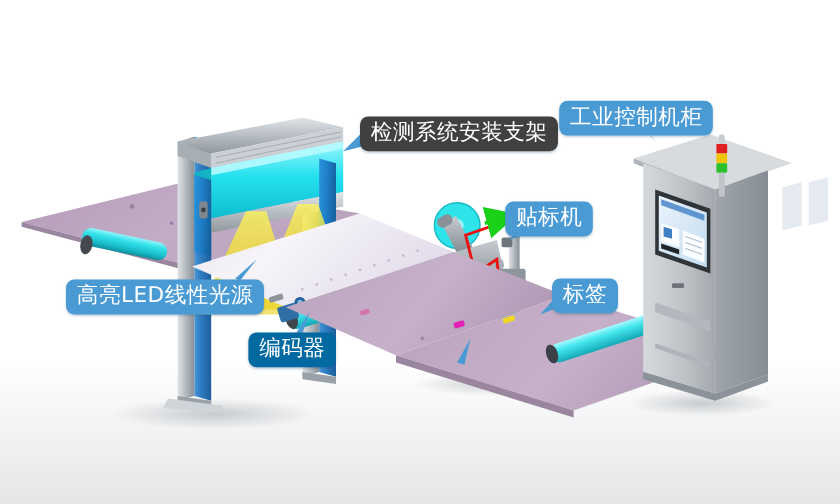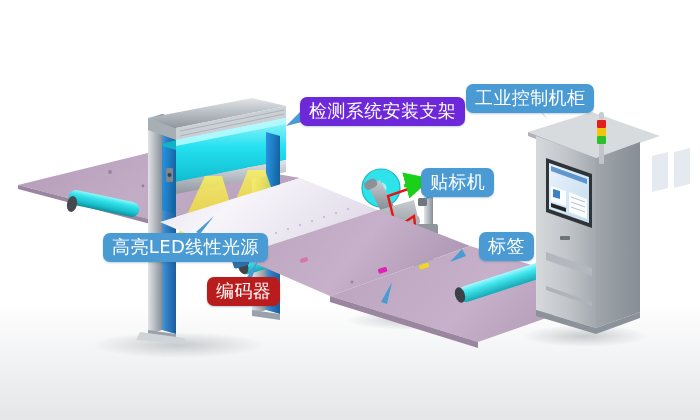--- a/index.html
+++ b/index.html
@@ -306,38 +306,38 @@
       <polygon points="300,112 286,126 302,122"></polygon>
       <polygon points="532,100 548,120 534,104"></polygon>
       <polygon points="437,186 424,200 441,194"></polygon>
       <polygon points="462,249 450,262 466,256"></polygon>
       <polygon points="196,232 214,216 200,234"></polygon>
       <polygon points="247,277 258,260 252,278"></polygon>
       <polygon points="381,302 392,282 387,304"></polygon>
     </g>
   </svg>
 
-  <div class="callout" style="left:300px; top:97px; background:#6d28d9;">
+  <div class="callout" style="left:300px; top:97px; background:#404040;">
     <span class="txt">检测系统安装支架</span>
   </div>
 
   <div class="callout" style="left:466px; top:84px; background:#4a9bd4;">
     <span class="txt">工业控制机柜</span>
   </div>
 
   <div class="callout" style="left:421px; top:168px; background:#4a9bd4;">
     <span class="txt">贴标机</span>
   </div>
 
-  <div class="callout" style="left:479px; top:232px; background:#4a9bd4;">
+  <div class="callout" style="left:460px; top:232px; background:#4a9bd4;">
     <span class="txt">标签</span>
   </div>
 
-  <div class="callout" style="left:55px; top:233px; background:#4a9bd4;margin-left:48px;">
+  <div class="callout" style="left:55px; top:233px; background:#4a9bd4;">
     <span class="txt">高亮LED线性光源</span>
   </div>
 
-  <div class="callout" style="left:207px; top:277px; background:#b91c1c;">
+  <div class="callout" style="left:207px; top:277px; background:#0369a1;">
     <span class="txt">编码器</span>
   </div>
 
 
 </div>
 
 </body></html>

